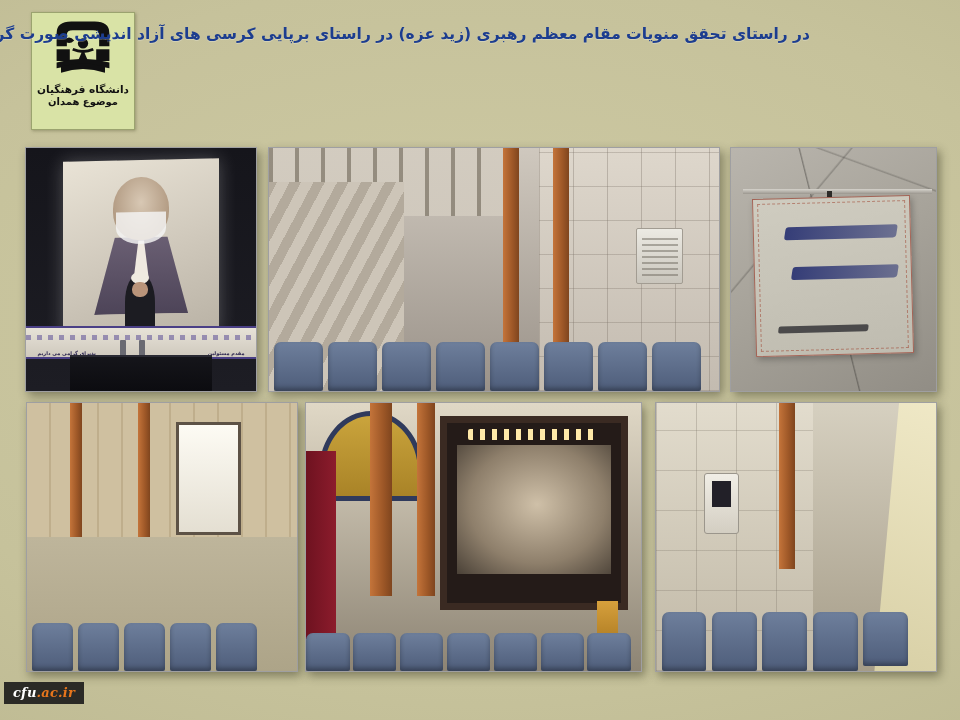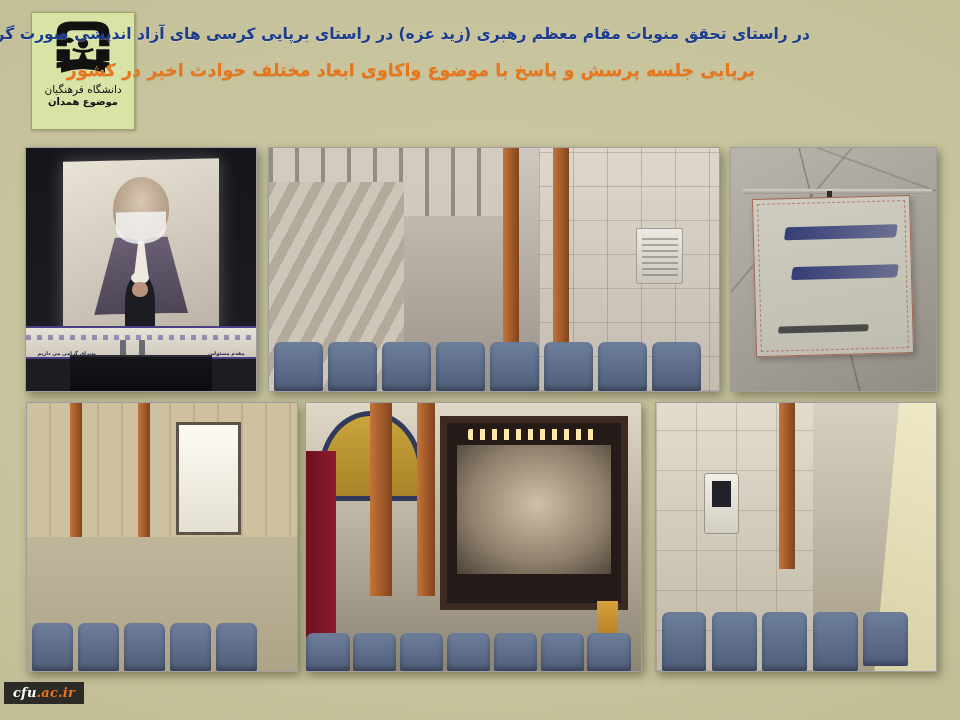--- a/index.html
+++ b/index.html
@@ -53,21 +53,21 @@
   }
   .logo-text {
     margin-top: 1px;
     text-align: center;
     line-height: 1.05;
     color: #111;
   }
   .logo-text .l1 {
     display: block;
     font-size: 10.5px;
-    font-weight: normal;
+    font-weight: bold;
     letter-spacing: -0.3px;
   }
   .logo-text .l2 {
     display: block;
     font-size: 10px;
     font-weight: bold;
     margin-top: 2px;
   }
 
   .headlines {
@@ -475,21 +475,20 @@
         <path d="M24 32 q7 -8 14 0 q-7 7 -14 0 Z" fill="#111111"></path>
       </svg>
       <div class="logo-text">
         <span class="l1">دانشگاه فرهنگیان</span>
         <span class="l2">موضوع همدان</span>
       </div>
     </div>
 
     <div class="headlines">
       <div class="headline-1">در راستای تحقق منویات مقام معظم رهبری (زید عزه) در راستای برپایی کرسی های آزاد اندیشی صورت گرفت</div>
-      <div class="headline-2">برپایی جلسه پرسش و پاسخ با موضوع  واکاوی ابعاد مختلف حوادث اخیر در کشور</div>
     </div>
   </div>
 
   <div class="photo" id="photo-speaker">
     <div class="scene">
       <div class="proj-screen">
         <div class="proj-body"></div>
         <div class="proj-shirt"></div>
         <div class="proj-face"></div>
         <div class="proj-beard"></div>

